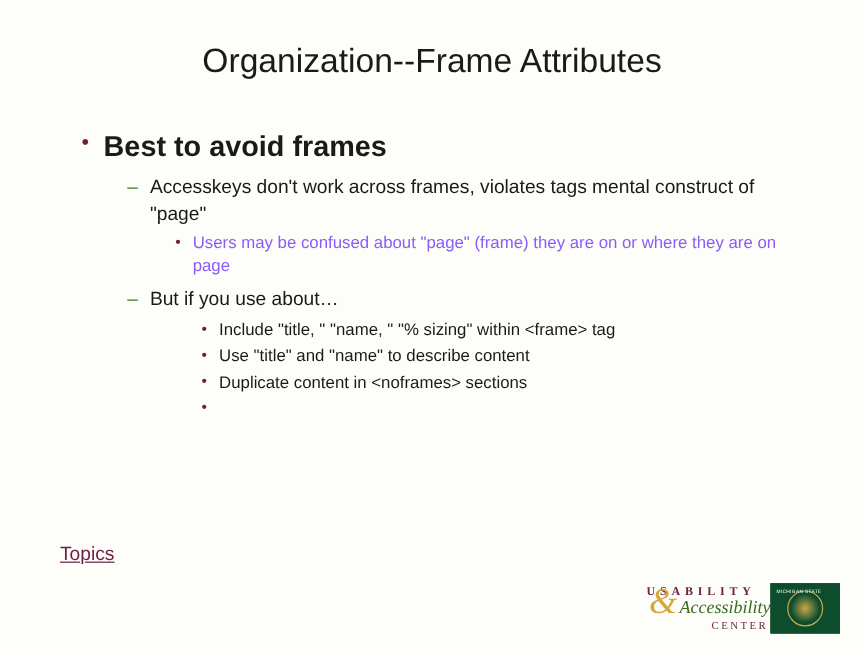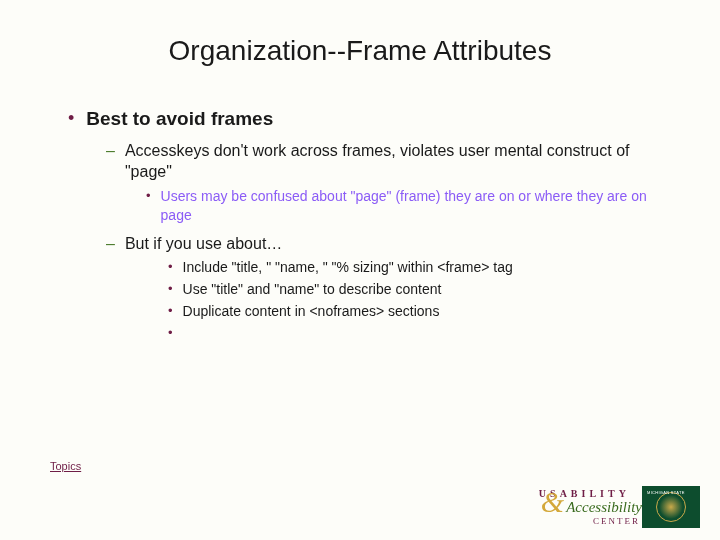--- a/index.html
+++ b/index.html
@@ -33,21 +33,21 @@
     align-items: flex-start;
     margin-bottom: 8px;
   }
   .bullet-l1 .dot {
     color: #6f1d46;
     font-size: 18px;
     margin-right: 12px;
     line-height: 1.3;
   }
   .bullet-l1 .text {
-    font-size: 19px;
+    font-size: 24px;
     font-weight: bold;
     color: #1a1a1a;
     line-height: 1.3;
   }
   .bullet-l2 {
     display: flex;
     align-items: flex-start;
     margin-left: 38px;
     margin-bottom: 4px;
   }
@@ -95,21 +95,21 @@
   }
   .bullet-l4 .text {
     font-size: 14px;
     color: #1a1a1a;
     line-height: 1.35;
   }
   .topics-link {
     position: absolute;
     left: 50px;
     bottom: 68px;
-    font-size: 11px;
+    font-size: 16px;
     color: #6f1d46;
     text-decoration: underline;
     text-align: right;
   }
   .footer {
     position: absolute;
     right: 20px;
     bottom: 12px;
     display: flex;
     align-items: center;
@@ -186,21 +186,21 @@
 
   <div class="content">
 
     <div class="bullet-l1">
       <span class="dot">•</span>
       <span class="text">Best to avoid frames</span>
     </div>
 
     <div class="bullet-l2">
       <span class="dash">–</span>
-      <span class="text">Accesskeys don't work across frames, violates user mental construct of "page"</span>
+      <span class="text">Accesskeys don't work across frames, violates tags mental construct of "page"</span>
     </div>
 
     <div class="bullet-l3">
       <span class="dot">•</span>
       <span class="text">Users may be confused about "page" (frame) they are on or where they are on page</span>
     </div>
 
     <div class="bullet-l2" style="margin-top:8px;">
       <span class="dash">–</span>
       <span class="text">But if you use about…</span>

